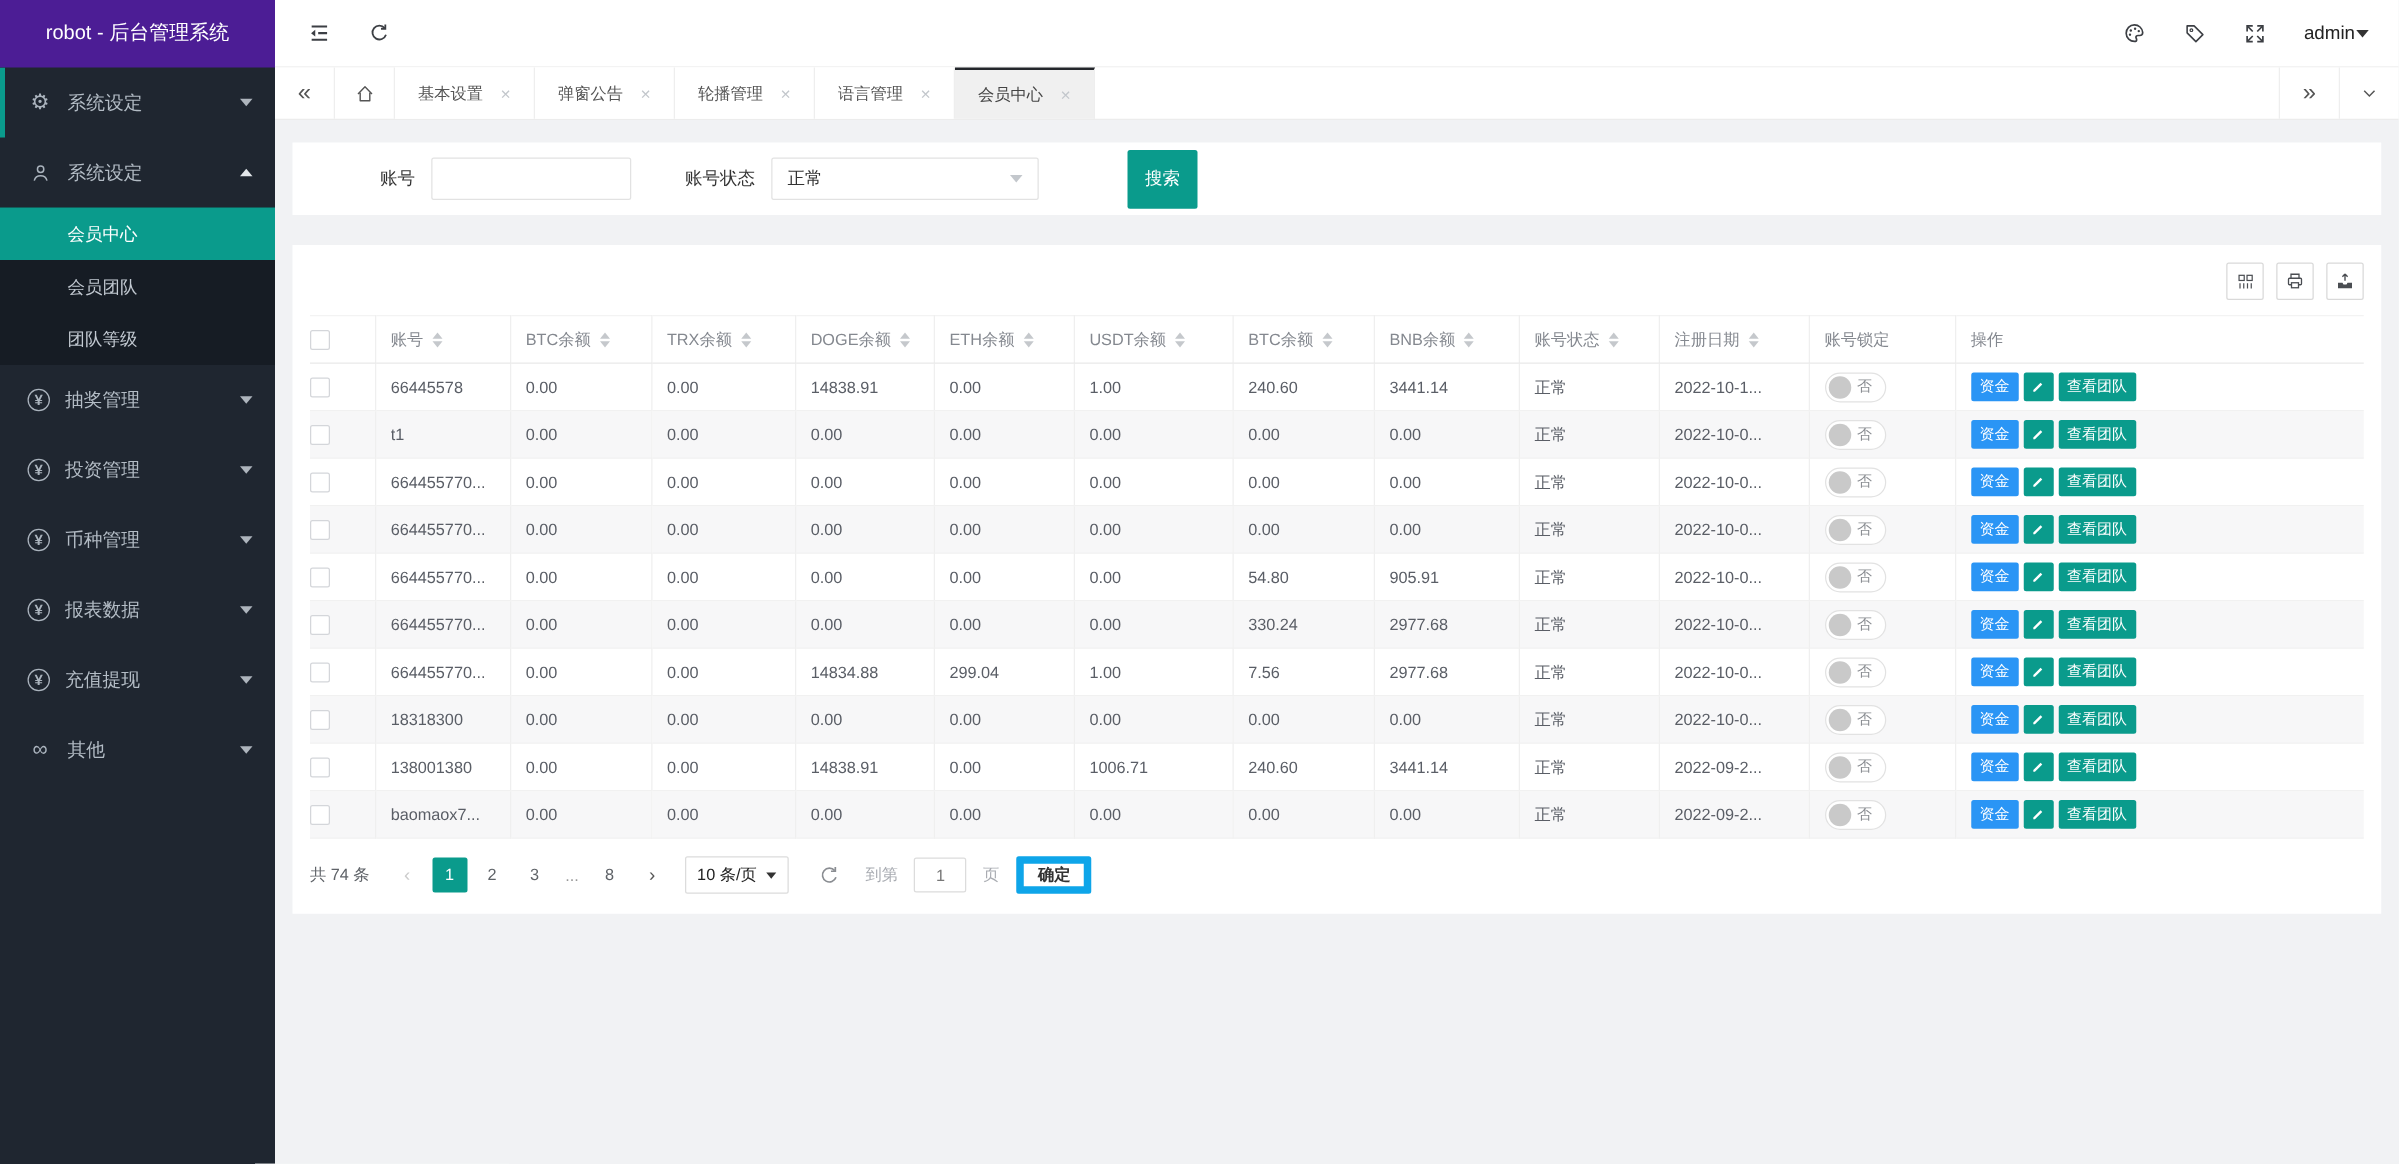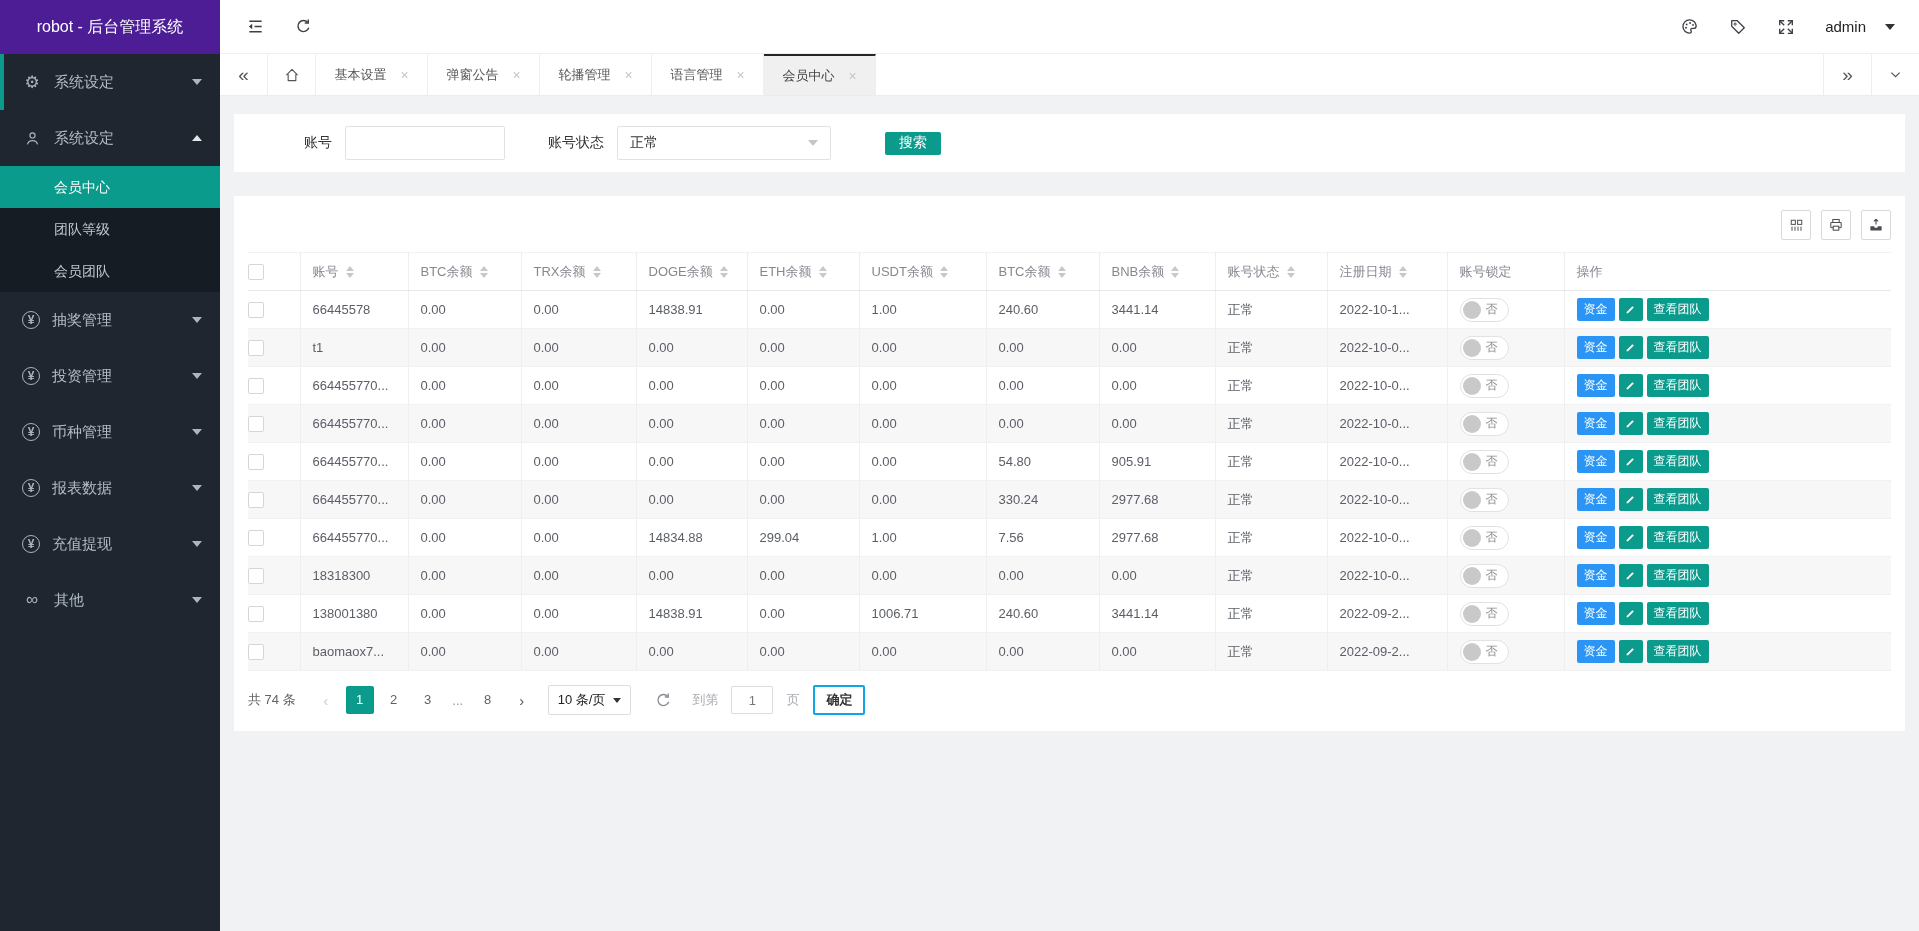--- a/index.html
+++ b/index.html
@@ -24,41 +24,41 @@
   .chev-up { border-left:5px solid transparent; border-right:5px solid transparent; border-bottom:6px solid #e3e7ea; }
   .submenu { background:#161c24; }
   .submenu-item { height:42px; line-height:42px; padding-left:54px; font-size:14px; color:#c2c9d1; cursor:pointer; white-space:nowrap; }
   .submenu-item.active { background:var(--accent); color:#fff; }
   
   .main { flex:1; display:flex; flex-direction:column; min-width:0; }
   .topbar { height:54px; background:#fff; display:flex; align-items:center; padding:0 24px 0 26px; border-bottom:1px solid #f0f0f0; }
   .topbar .icon-btn { color:#3c3f44; margin-right:30px; display:flex; align-items:center; cursor:pointer; }
   .topbar-right { margin-left:auto; display:flex; align-items:center; gap:30px; }
   .topbar-right .icon-btn { margin-right:0; }
-  .admin-box { display:flex; align-items:center; gap:19px; font-size:15px; color:#222; cursor:pointer; }
+  .admin-box { display:flex; align-items:center; gap:1px; font-size:15px; color:#222; cursor:pointer; }
   .caret-down { width:0; height:0; border-left:5px solid transparent; border-right:5px solid transparent; border-top:6px solid #333; }
   
   .tabbar { height:42px; background:#fff; display:flex; align-items:stretch; border-bottom:1px solid #ececec; }
   .tab-nav { width:48px; display:flex; align-items:center; justify-content:center; border-right:1px solid #eee; color:#555; font-size:19px; cursor:pointer; }
   .tabs { display:flex; align-items:stretch; }
   .tab { display:flex; align-items:center; justify-content:center; gap:14px; padding:0 18px; min-width:112px; border-right:1px solid #eee; font-size:13px; color:#555; cursor:pointer; background:#fff; }
   .tab .tab-close { color:#c3c7cc; font-size:14px; line-height:1; }
   .tab.active { background:#f0f0f0; border-top:2px solid #23262b; color:#444; }
   .tabbar-right { margin-left:auto; display:flex; }
   .tabbar-right .tab-nav { border-right:none; border-left:1px solid #eee; }
   
   .content { flex:1; padding:18px 14px; background:#f1f2f4; overflow:hidden; }
   .search-card { background:#fff; height:58px; display:flex; align-items:center; padding-left:70px; margin-bottom:24px; }
   .field { display:flex; align-items:center; margin-right:43px; }
   .field-label { font-size:14px; color:#333; font-weight:500; margin-right:13px; white-space:nowrap; }
   .f-input { width:160px; height:34px; border:1px solid #e2e2e2; border-radius:2px; background:#fff; padding:0 10px; font-size:14px; color:#333; font-family:inherit; outline:none; }
   .f-input.wide { width:184px; }
   .f-select { width:214px; height:34px; border:1px solid #e2e2e2; border-radius:2px; background:#fff; display:flex; align-items:center; padding:0 12px; font-size:14px; color:#333; position:relative; cursor:pointer; }
   .f-select .sel-caret { position:absolute; right:12px; width:0; height:0; border-left:5px solid transparent; border-right:5px solid transparent; border-top:6px solid #c3c7cc; }
-  .search-btn { width:56px; height:23px; background:var(--accent); color:#fff; font-size:14px; border:none; border-radius:2px; cursor:pointer; margin-left:11px; font-family:Liberation Mono, monospace; }
+  .search-btn { width:56px; height:47px; background:var(--accent); color:#fff; font-size:14px; border:none; border-radius:2px; cursor:pointer; margin-left:28px; font-family:Liberation Mono, monospace; }
   
   .table-card { background:#fff; padding:14px 14px 16px; }
   .card-toolbar { display:flex; justify-content:flex-end; gap:10px; margin-bottom:12px; }
   .tool-btn { width:30px; height:30px; border:1px solid #d9d9d9; border-radius:2px; background:#fff; display:flex; align-items:center; justify-content:center; color:#4a4d52; cursor:pointer; }
   table.grid { width:100%; border-collapse:collapse; font-size:13px; color:#5a5e66; table-layout:fixed; }
   .grid th, .grid td { height:38px; padding:0 0 0 12px; border-right:1px solid #efefef; border-bottom:1px solid #f1f1f1; text-align:left; white-space:nowrap; overflow:hidden; }
   .grid th { color:#84888f; font-weight:400; border-bottom:1px solid #e9e9e9; border-top:1px solid #f3f3f3; }
   .grid th:last-child, .grid td:last-child { border-right:none; }
   .grid tr.stripe td { background:#f7f7f8; }
   .grid tr.total-row td { background:#f6f7f9; border-top:1px solid #e8e8e8; }
@@ -80,21 +80,21 @@
   .pg-arrow { width:28px; height:28px; display:flex; align-items:center; justify-content:center; font-size:15px; cursor:pointer; color:#555; }
   .pg-arrow.disabled { color:#ccc; }
   .page-num { min-width:28px; height:28px; line-height:28px; text-align:center; border-radius:2px; cursor:pointer; color:#5f6368; padding:0 4px; }
   .page-num.active { background:var(--accent); color:#fff; }
   .page-dots { min-width:20px; text-align:center; color:#999; }
   .pg-size { height:30px; border:1px solid #dcdcdc; border-radius:2px; display:flex; align-items:center; gap:8px; padding:0 9px; margin-left:6px; color:#222; cursor:pointer; background:#fff; }
   .pg-size .sel-caret { width:0; height:0; border-left:4px solid transparent; border-right:4px solid transparent; border-top:5px solid #333; }
   .pg-refresh { color:#8a8d92; margin:0 14px 0 18px; display:flex; cursor:pointer; }
   .pg-goto-label { color:#a9acb2; }
   .pg-goto-input { width:42px; height:28px; border:1px solid #dcdcdc; border-radius:2px; text-align:center; font-size:13px; color:#777; margin:0 7px; font-family:inherit; outline:none; background:#fff; }
-  .pg-confirm { height:30px; padding:0 11px; border:2px solid #0ea5e9; border-radius:2px; background:#fff; font-size:13px; color:#333; font-weight:700; margin-left:8px; cursor:pointer; font-family:inherit; }
+  .pg-confirm { height:30px; padding:0 11px; border:6px solid #0ea5e9; border-radius:2px; background:#fff; font-size:13px; color:#333; font-weight:700; margin-left:8px; cursor:pointer; font-family:inherit; }
 </style>
 </head>
 <body style="--accent: #0a9b8c; --blue: #2a95f5;">
 
 <aside class="sidebar">
   <div class="sidebar-title">robot - 后台管理系统</div>
   <nav class="menu">
       <div class="menu-item accent-left">
         <span class="mi-icon glyph">⚙</span>
         <span class="mi-label">系统设定</span>
@@ -105,22 +105,22 @@
           <svg width="17" height="17" viewBox="0 0 20 20">
             <circle cx="10" cy="6.4" r="3" fill="none" stroke="currentColor" stroke-width="1.4"></circle>
             <path d="M4 17c.8-3.2 3.2-4.6 6-4.6s5.2 1.4 6 4.6" fill="none" stroke="currentColor" stroke-width="1.4"></path>
           </svg>
         </span>
         <span class="mi-label">系统设定</span>
         <span class="chev chev-up"></span>
       </div>
       <div class="submenu">
         <div class="submenu-item active">会员中心</div>
+        <div class="submenu-item">会员团队</div>
         <div class="submenu-item">团队等级</div>
-        <div class="submenu-item">会员团队</div>
       </div>
       <div class="menu-item">
         <span class="mi-icon circle">¥</span>
         <span class="mi-label">抽奖管理</span>
         <span class="chev chev-down"></span>
       </div>
       <div class="menu-item">
         <span class="mi-icon circle">¥</span>
         <span class="mi-label">投资管理</span>
         <span class="chev chev-down"></span>

